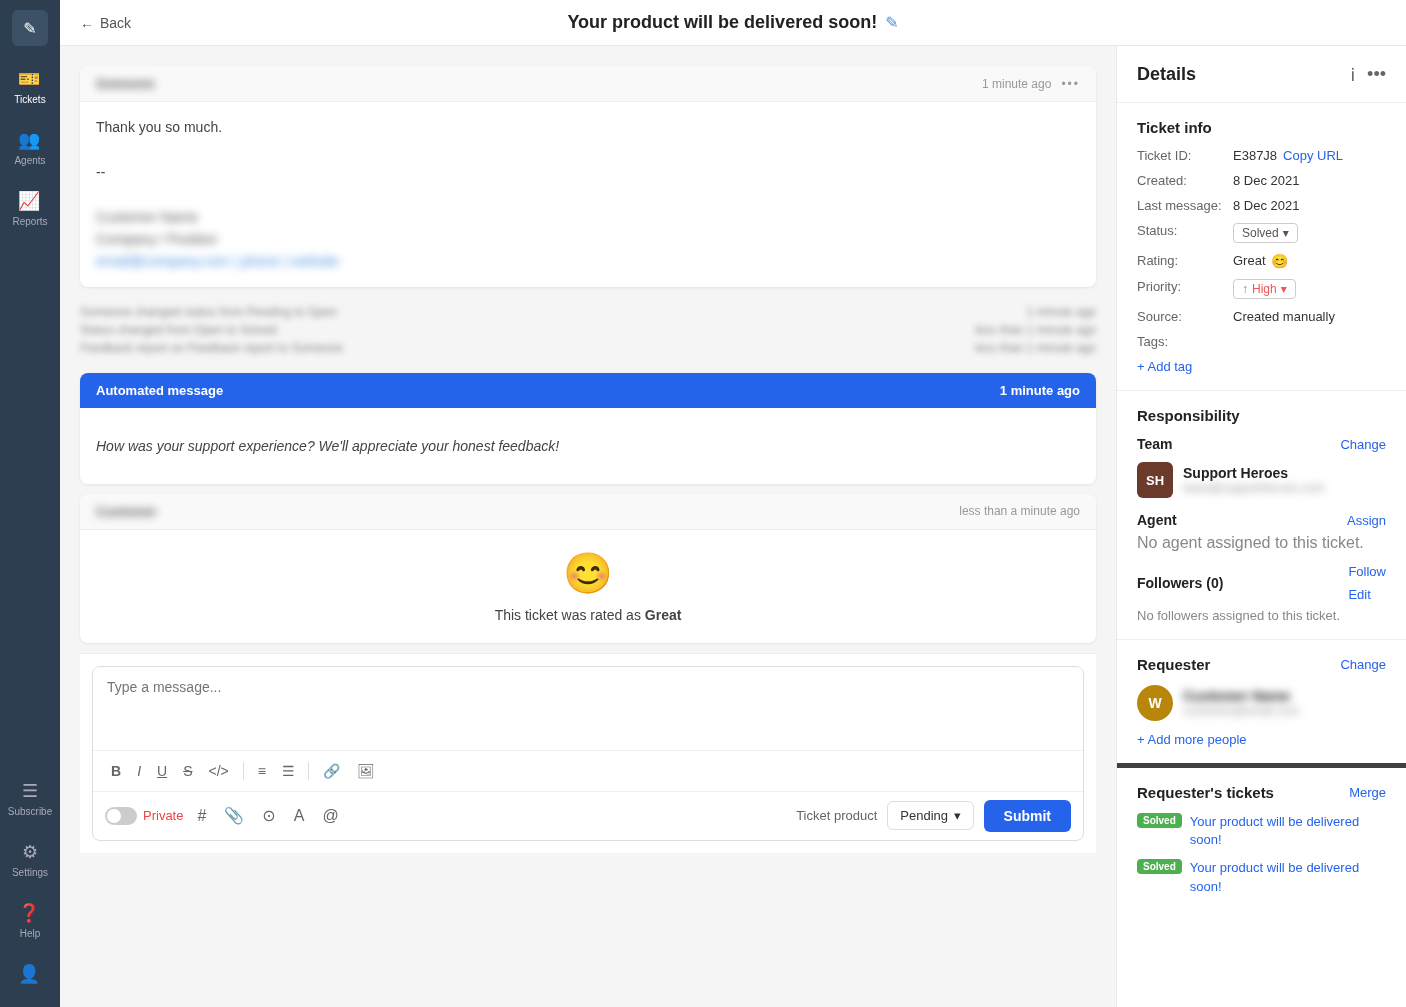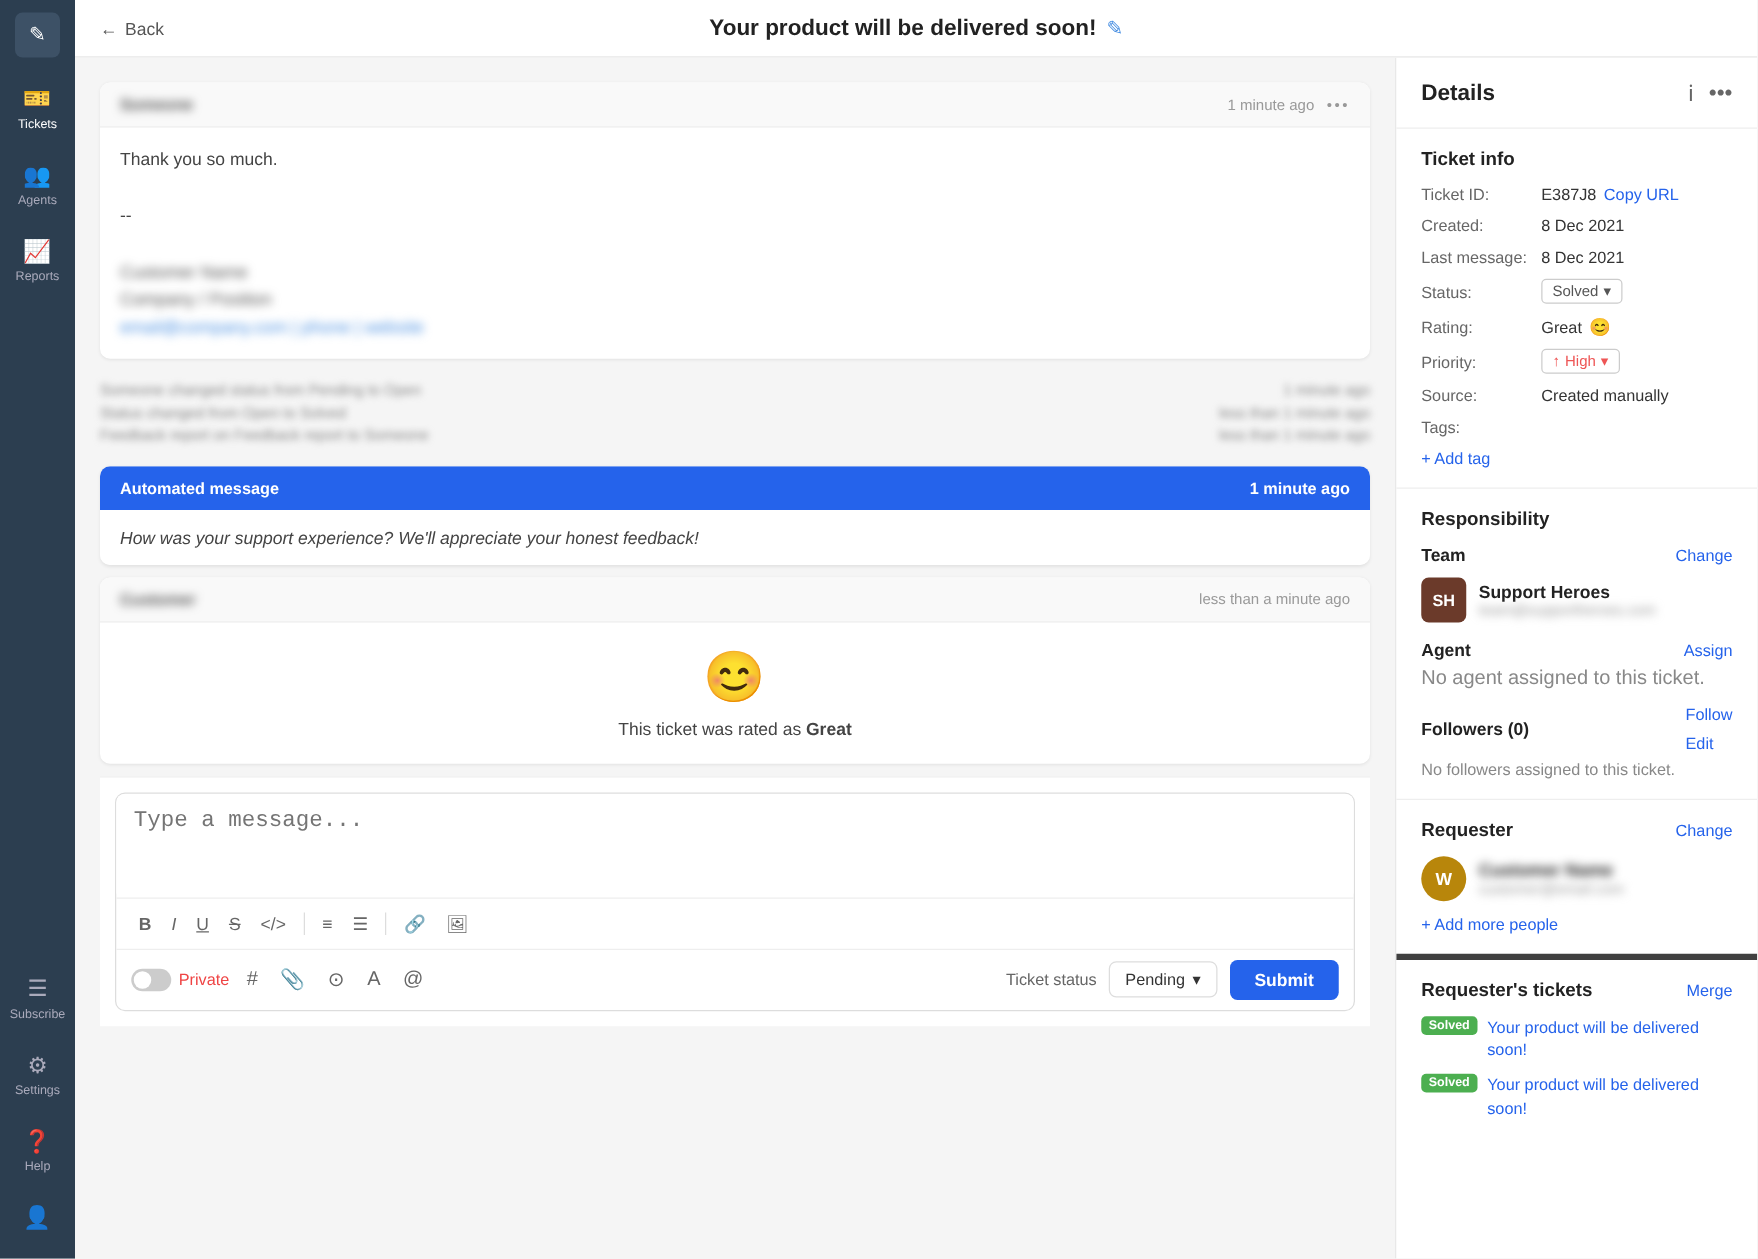--- a/index.html
+++ b/index.html
@@ -151,21 +151,21 @@
       color: #fff;
       padding: 10px 16px;
       display: flex;
       justify-content: space-between;
       align-items: center;
       font-weight: 600;
       font-size: 13px;
     }
     .automated-body {
       background: #fff;
-      padding: 14px 16px;
+      padding: 30px 16px;
       font-style: italic;
       color: #444;
     }
 
     
     .activity-log {
       padding: 8px 0;
       display: flex;
       flex-direction: column;
       gap: 4px;
@@ -221,24 +221,24 @@
       border: 1px solid #ddd;
       border-radius: 8px;
       overflow: hidden;
     }
     .compose-input {
       width: 100%;
       min-height: 80px;
       padding: 12px 14px;
       border: none;
       outline: none;
-      font-size: 18px;
+      font-size: 14px;
       color: #701a75;
       resize: none;
-      font-family: Liberation Mono, monospace;
+      font-family: Liberation Sans, sans-serif;
     }
     .compose-toolbar {
       display: flex;
       align-items: center;
       padding: 8px 12px;
       border-top: 1px solid #eee;
       gap: 4px;
     }
     .toolbar-btn {
       background: none;
@@ -348,21 +348,21 @@
       border-bottom: 1px solid #eee;
     }
     .detail-section-title {
       font-weight: 700;
       font-size: 15px;
       color: #222;
       margin-bottom: 12px;
     }
     .detail-row {
       display: flex;
-      align-items: center;
+      align-items: flex-start;
       margin-bottom: 10px;
       font-size: 13px;
       color: #555;
       gap: 6px;
     }
     .detail-label { color: #666; min-width: 90px; }
     .detail-value { color: #333; font-weight: 500; }
     .detail-value.link { color: #2563eb; cursor: pointer; }
 
     
@@ -645,21 +645,21 @@
                 <div class="toggle-switch"></div>
                 <span>Private</span>
               </div>
               <span class="footer-icon">#</span>
               <span class="footer-icon">📎</span>
               <span class="footer-icon">⊙</span>
               <span class="footer-icon">A</span>
               <span class="footer-icon">@</span>
             </div>
             <div class="compose-footer-right">
-              <span class="ticket-status-label">Ticket status</span>
+              <span class="ticket-status-label">Ticket product</span>
               <div class="status-select">
                 <span>Pending</span>
                 <span>▾</span>
               </div>
               <button class="submit-btn">Submit</button>
             </div>
           </div>
         </div>
       </div>
 

